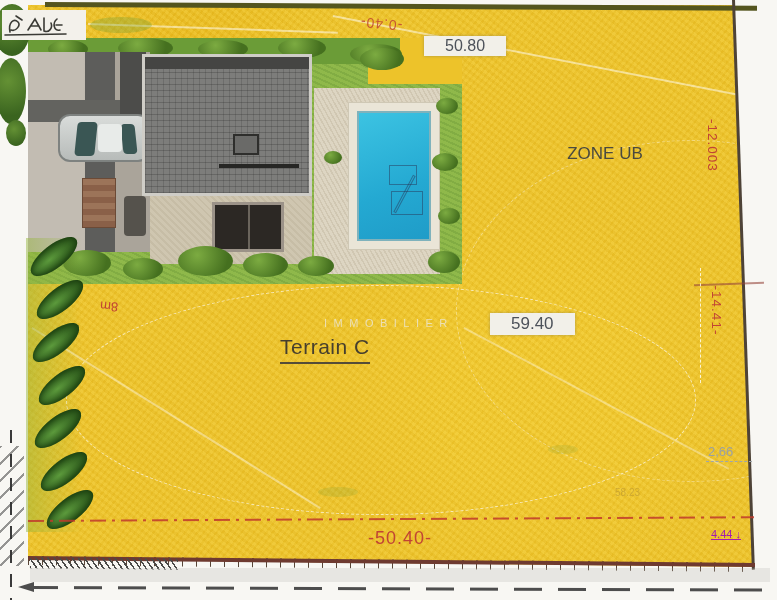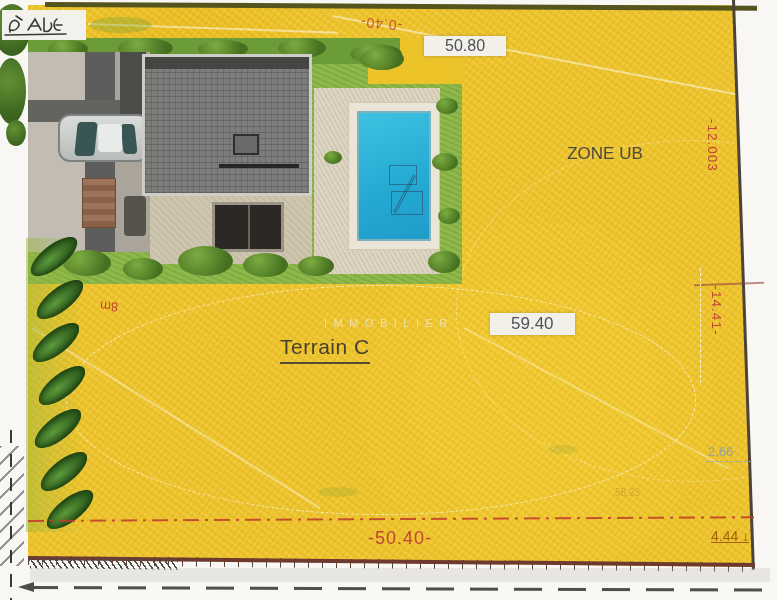--- a/index.html
+++ b/index.html
@@ -99,21 +99,21 @@
   .zone{left:462px;top:142px;width:250px;text-align:center;color:#4a4a40;line-height:1.36;}
   .zone .z1{font-size:17px;padding-left:36px;}
   .zone .z2{font-size:15.2px;}
   .wm{left:316px;top:277px;color:rgba(206,204,196,.9);font-size:37px;font-weight:bold;letter-spacing:1px;line-height:1;}
   .wm .o{color:#e01515;}
   .wm-sub{left:324px;top:317px;color:rgba(235,230,214,.8);font-size:11px;letter-spacing:6.5px;}
   .tname{left:280px;top:335px;color:#463f2e;font-size:21px;letter-spacing:.5px;
     border-bottom:2px solid #544c38;padding-bottom:3px;}
   .tarea{left:268px;top:396px;color:#4c442f;font-size:36px;}
   .b5040{left:368px;top:528px;font-size:18px;letter-spacing:1px;}
-  .b444{left:711px;top:528px;font-size:14px;color:#a16207;text-decoration:underline;}
+  .b444{left:711px;top:528px;font-size:11px;color:#a21caf;text-decoration:underline;}
   .g300{left:708px;top:444px;font-size:13px;color:#99a0a5;}
   .f5823{left:615px;top:487px;font-size:10px;color:#bb9832;opacity:.65;}
   .rot180{transform:rotate(185deg);}
   .rot90{transform:rotate(90deg);}
   .r12003{left:667px;top:138px;width:90px;text-align:center;font-size:13.5px;letter-spacing:1px;}
   .r1441{left:671px;top:303px;width:90px;text-align:center;font-size:13.5px;letter-spacing:1px;}
   .r040{left:348px;top:16px;width:66px;text-align:center;font-size:14px;letter-spacing:1px;opacity:.85;}
   .r8m{left:100px;top:299px;font-size:13px;}
 </style>
 </head>

